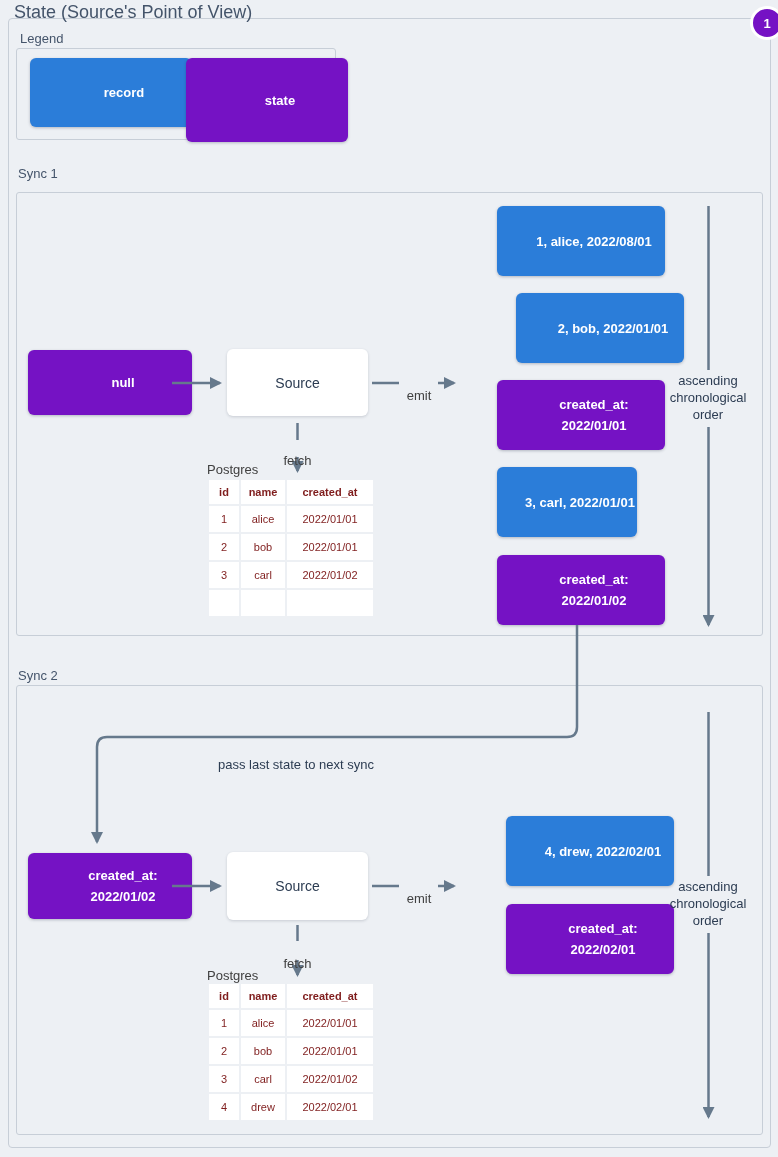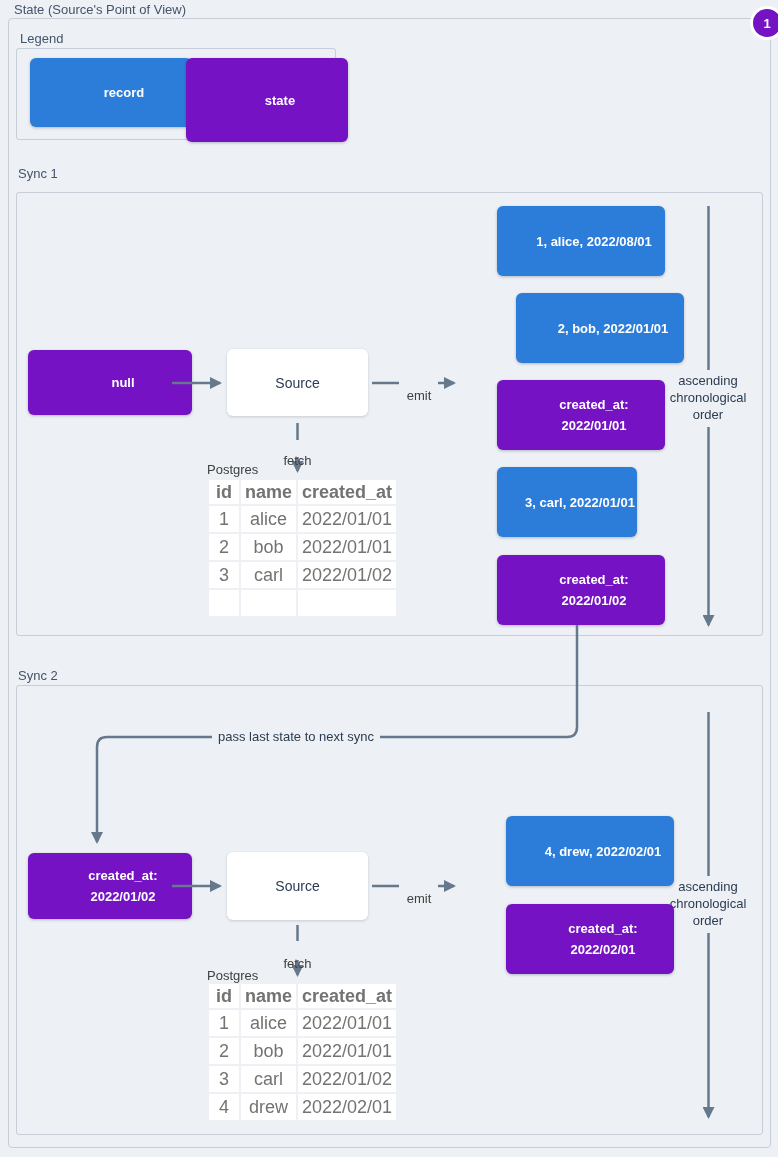--- a/index.html
+++ b/index.html
@@ -1,40 +1,40 @@
 <!DOCTYPE html>
 <html style="--record: #2b7dd9; --state: #7512c4; --arrow: #66798c;"><head>
 <meta charset="utf-8">
 <style>
   html,body{margin:0;padding:0;}
   .page{position:relative;width:778px;height:1157px;background:#edf0f4;overflow:hidden;
         font-family:"Liberation Sans",sans-serif;}
   .lines{position:absolute;left:0;top:0;z-index:5;pointer-events:none;}
   .frame{position:absolute;border:1px solid #c7ced7;border-radius:4px;z-index:1;}
   .group-label{position:absolute;font-size:13px;color:#44546a;z-index:2;}
-  .page-title{position:absolute;left:14px;top:2px;font-size:13px;color:#44546a;z-index:2;}
+  .page-title{position:absolute;left:14px;top:2px;font-size:18px;color:#44546a;z-index:2;}
   .cbox{position:absolute;border-radius:6px;display:flex;align-items:center;justify-content:center;
         color:#fff;font-weight:bold;font-size:13px;text-align:center;white-space:pre-line;
         line-height:21px;box-shadow:0 1px 3px rgba(30,40,60,.28);z-index:3;padding-left:26px;}
   .blue{background:var(--record,#2b7dd9);}
   .purple{background:var(--state,#7512c4);}
   .white-box{position:absolute;background:#fff;border-radius:6px;display:flex;align-items:center;
         justify-content:center;font-size:14px;color:#2c3c52;
         box-shadow:0 1px 3px rgba(30,40,60,.18);z-index:3;}
   .small-label{position:absolute;font-size:13px;color:#404040;z-index:6;margin-top:12px;}
   .center{text-align:center;}
   .asc-note{position:absolute;width:116px;text-align:center;font-size:13px;color:#2c3c52;
         line-height:17px;white-space:pre-line;z-index:6;}
   .conn-label{position:absolute;background:#edf0f4;padding:0 6px;font-size:13px;color:#2c3c52;
-        z-index:6;transform:translateX(-50%);white-space:nowrap;}
+        z-index:6;transform:translateX(-50%);white-space:nowrap;margin-top:28px;}
   .badge{position:absolute;left:750px;top:6px;width:34px;height:34px;border:3px solid #fff;
         border-radius:50%;background:var(--state,#7512c4);color:#fff;display:flex;align-items:center;
         justify-content:center;font-size:13px;font-weight:bold;box-sizing:border-box;z-index:7;}
-  .dtable{position:absolute;border-collapse:separate;border-spacing:2px;font-size:18px;
-        color:#737373;z-index:3;}
+  .dtable{position:absolute;border-collapse:separate;border-spacing:2px;font-size:11px;
+        color:#7f1d1d;z-index:3;}
   .dtable th,.dtable td{background:#fff;text-align:center;padding:0 4px;height:26px;}
   .dtable th{font-weight:bold;height:24px;}
 </style>
 </head>
 <body>
 
 <div class="page">
 
   <svg class="lines" width="778" height="1157" viewBox="0 0 778 1157">
     <defs>

